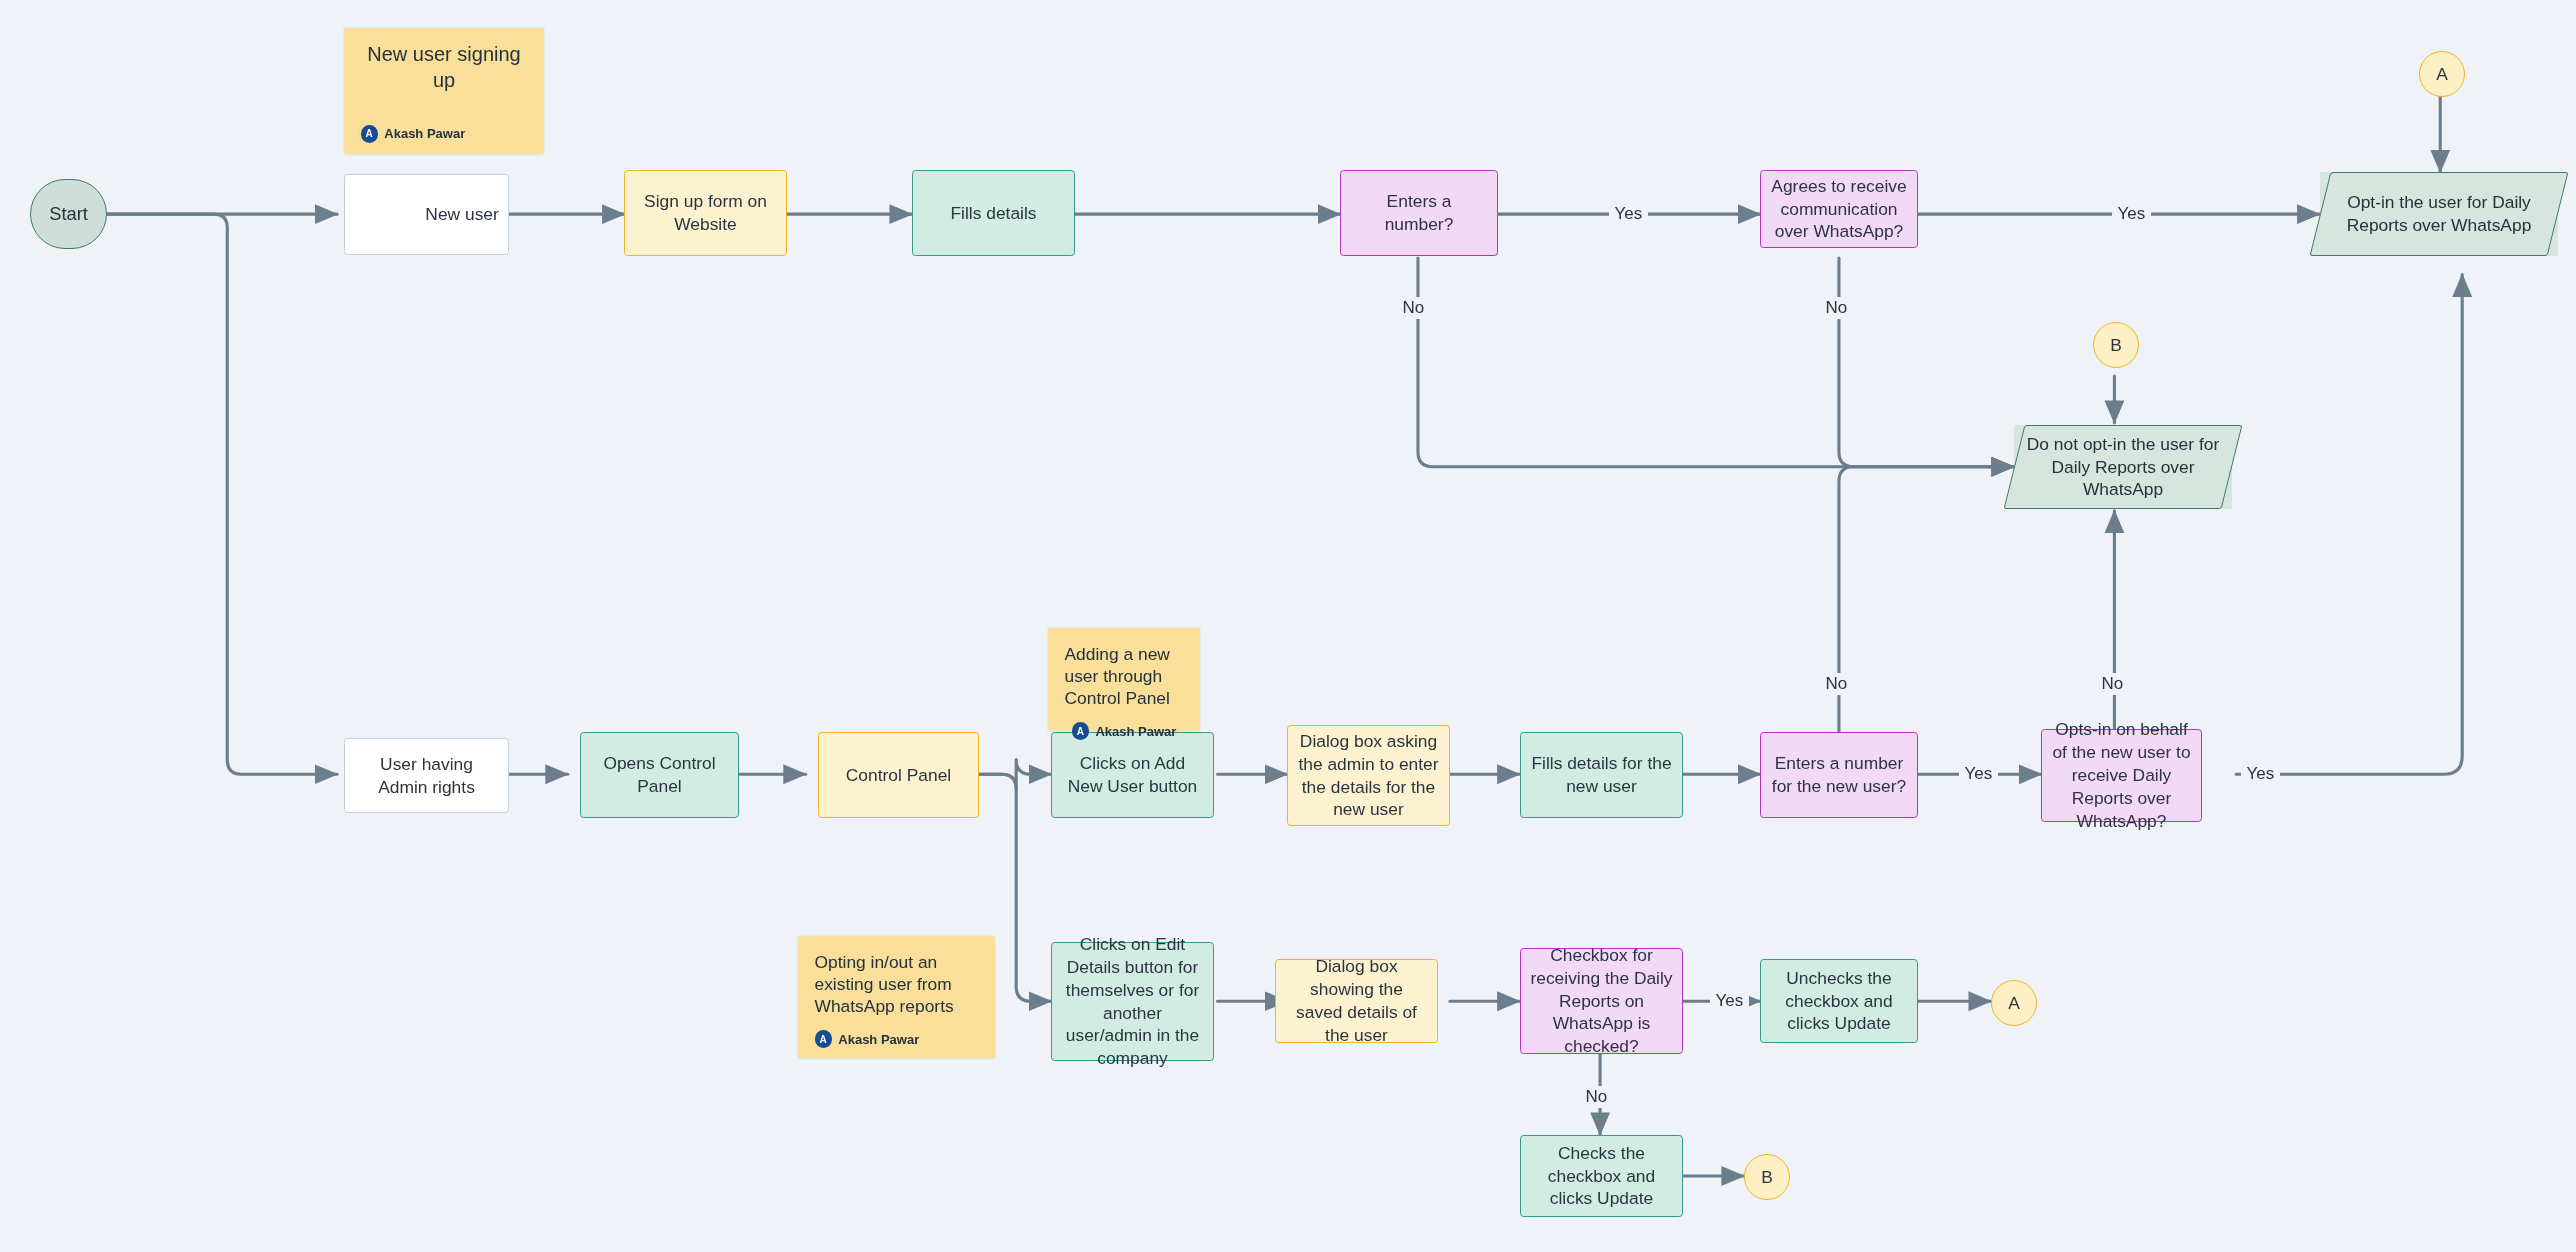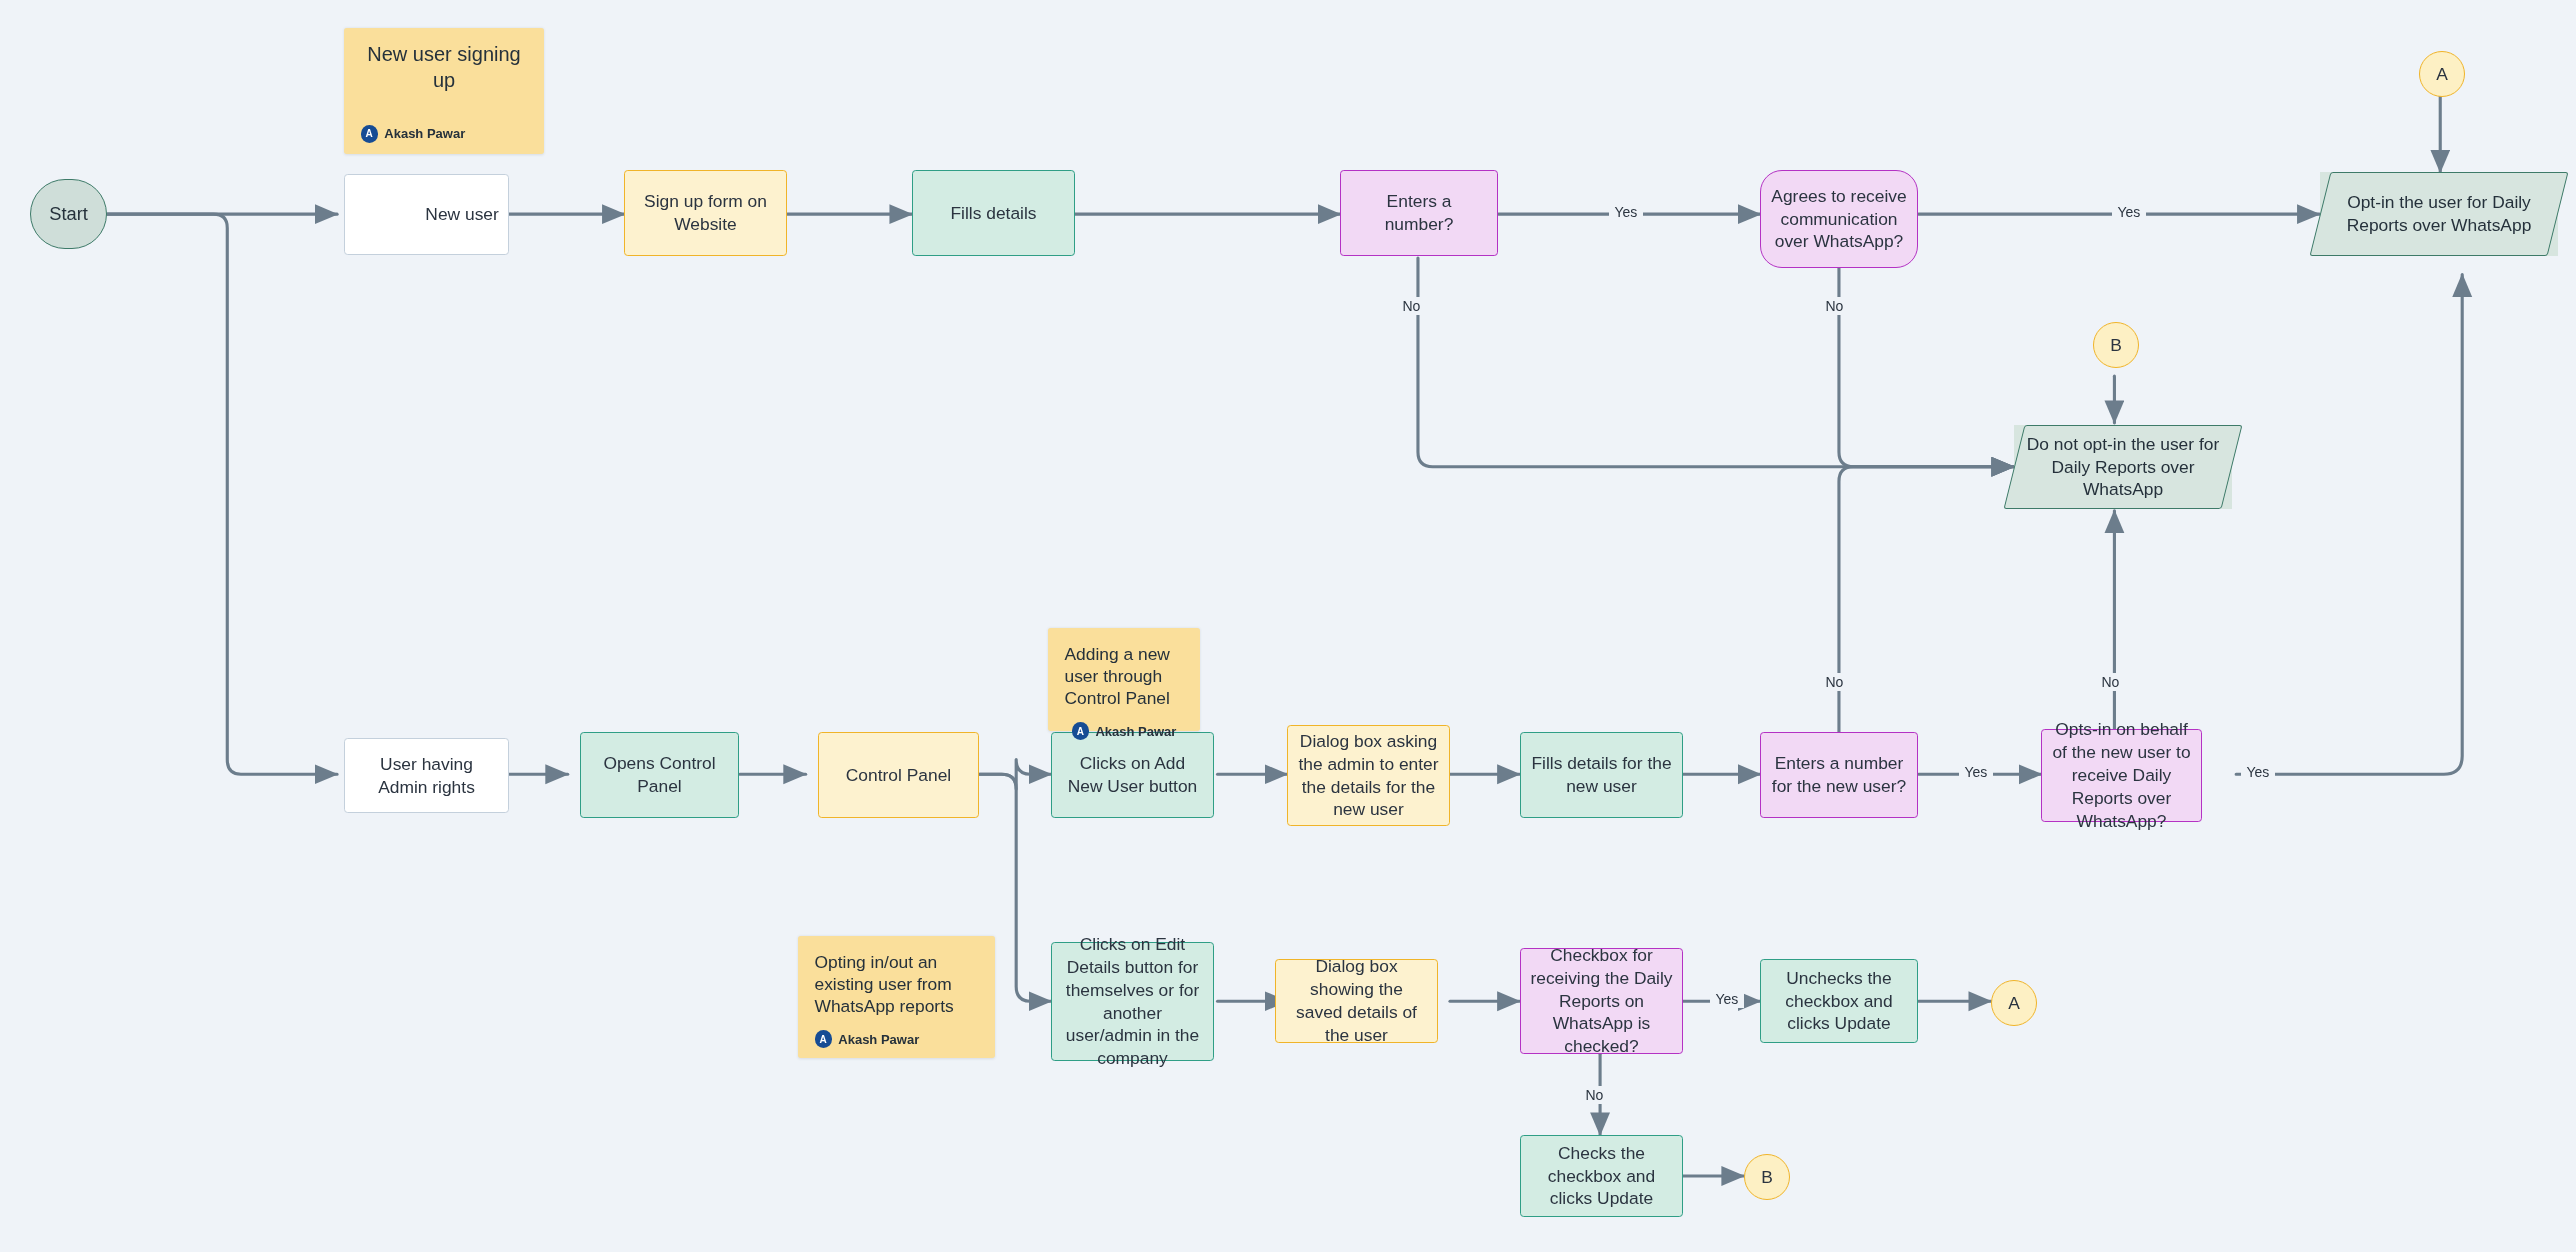--- a/index.html
+++ b/index.html
@@ -95,21 +95,21 @@
     background:#164c94;color:#fff;
     font-size:10px;font-weight:700;
     display:flex;align-items:center;justify-content:center;
     flex:0 0 auto;
   }
   .sticky .author-name{font-size:13px;font-weight:700;color:#25313b;}
 
   
   .elabel{
     position:absolute;
-    font-size:14px;color:#2b3440;
+    font-size:17px;color:#2b3440;
     background:#eff3f8;
     padding:0.9px 5.5px;
     z-index:2;
     white-space:nowrap;
   }
 </style>
 </head>
 <body>
 
 <div id="canvas">
@@ -217,21 +217,21 @@
   </div>
 
   <div class="node n-green" style="left:912px;top:170px;width:163px;height:86px;text-align:right;">
     <span>Fills details</span>
   </div>
 
   <div class="node n-purple" style="left:1340px;top:170px;width:158px;height:86px;">
     <span>Enters a number?</span>
   </div>
 
-  <div class="node n-purple" style="left:1760px;top:170px;width:158px;height:98px;border-radius:22px;">
+  <div class="node n-purple" style="left:1760px;top:170px;width:158px;height:78px;">
     <span>Agrees to receive communication over WhatsApp?</span>
   </div>
 
   <div class="node n-para" style="left:2320px;top:172px;width:238px;height:84px;">
     <div class="para-shape"></div>
     <span>Opt-in the user for Daily Reports over WhatsApp</span>
   </div>
 
   <div class="conn" style="left:2419px;top:51px;">
     <span>A</span>

